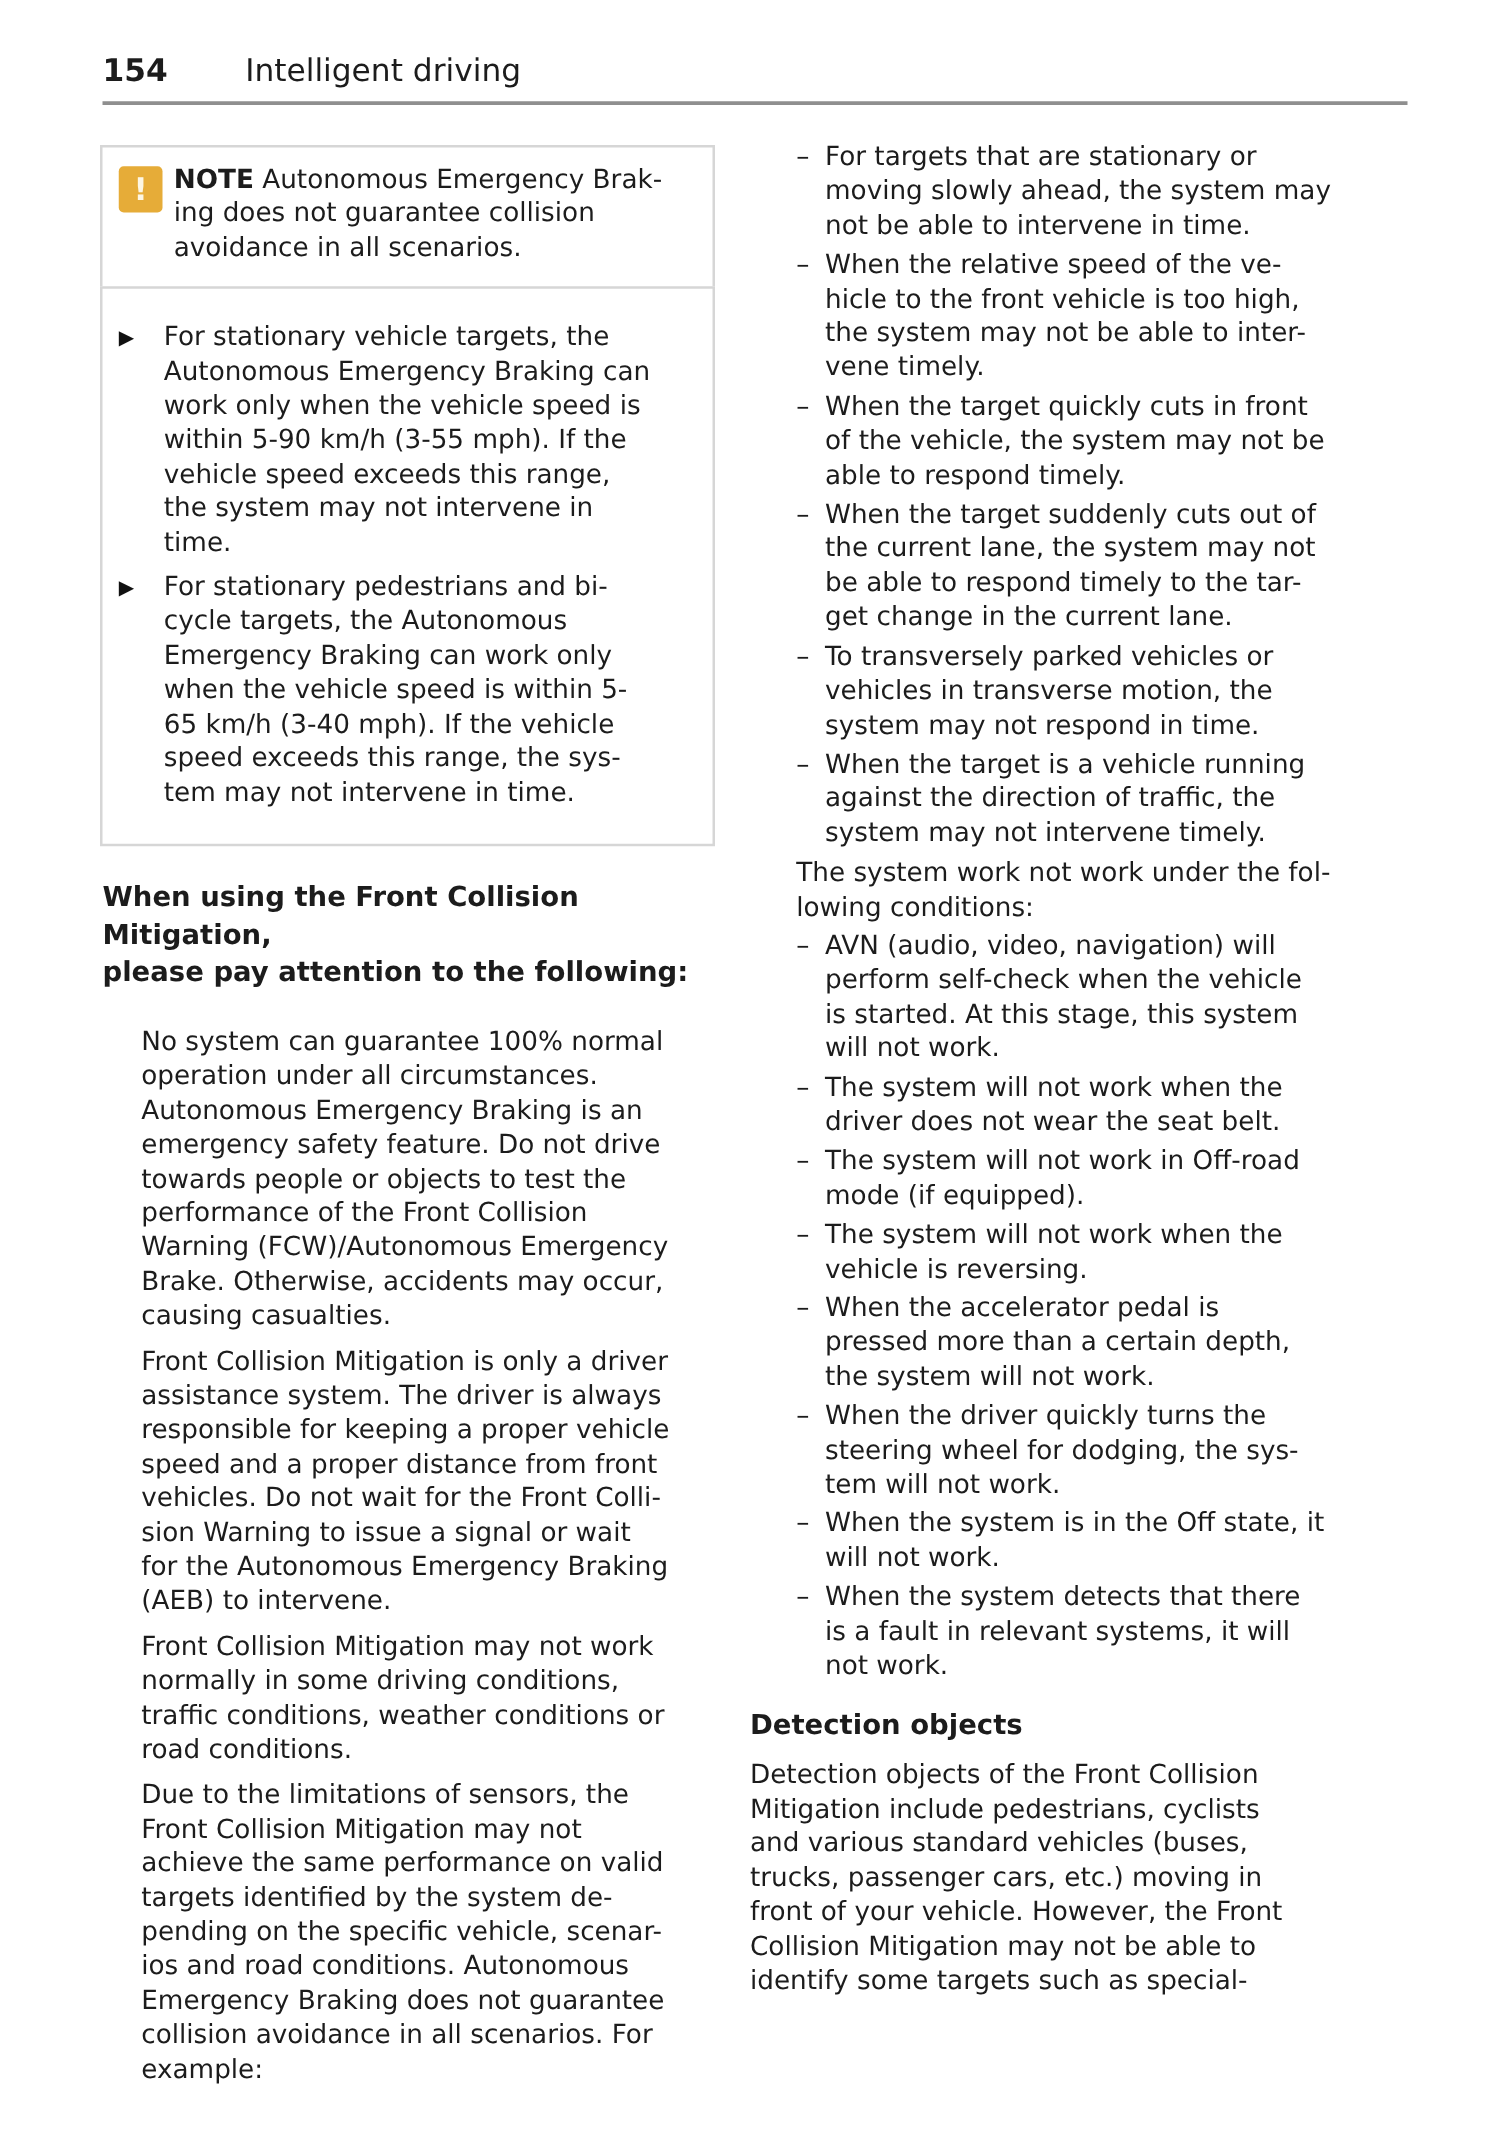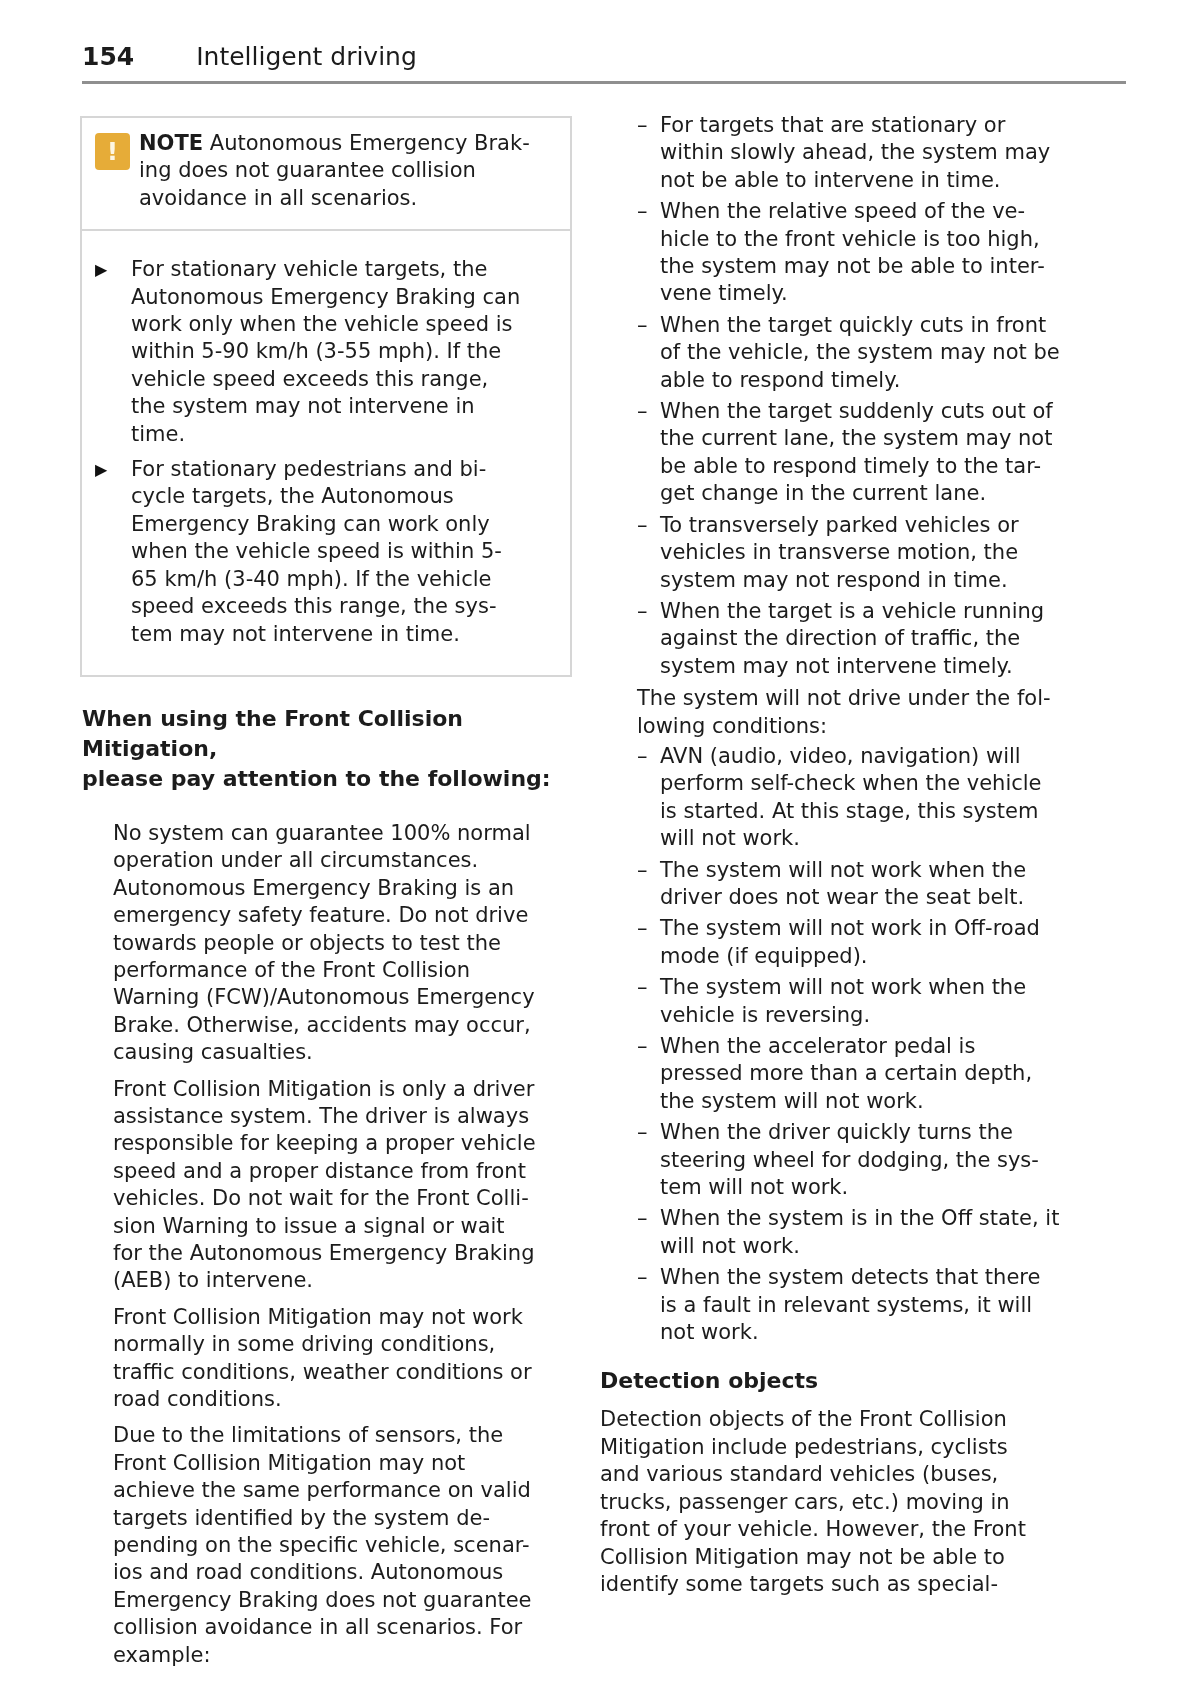--- a/index.html
+++ b/index.html
@@ -169,21 +169,21 @@
   </div>
 
 </div>
 
 <div class="col-right body-text">
 
   <div class="dash-list">
     <div class="dash-item">
       <span class="dash-marker">–</span>
       <span class="pre">For targets that are stationary or
-within slowly ahead, the system may
+moving slowly ahead, the system may
 not be able to intervene in time.</span>
     </div>
     <div class="dash-item">
       <span class="dash-marker">–</span>
       <span class="pre">When the relative speed of the ve-
 hicle to the front vehicle is too high,
 the system may not be able to inter-
 vene timely.</span>
     </div>
     <div class="dash-item">
@@ -208,21 +208,21 @@
     <div class="dash-item">
       <span class="dash-marker">–</span>
       <span class="pre">When the target is a vehicle running
 against the direction of traffic, the
 system may not intervene timely.</span>
     </div>
   </div>
 
   <div class="r-bullet">
     <span class="b-marker"><span class="b-dot"></span></span>
-    <span class="pre">The system will not drive under the fol-
+    <span class="pre">The system work not work under the fol-
 lowing conditions:</span>
   </div>
 
   <div class="dash-list">
     <div class="dash-item">
       <span class="dash-marker">–</span>
       <span class="pre">AVN (audio, video, navigation) will
 perform self-check when the vehicle
 is started. At this stage, this system
 will not work.</span>

